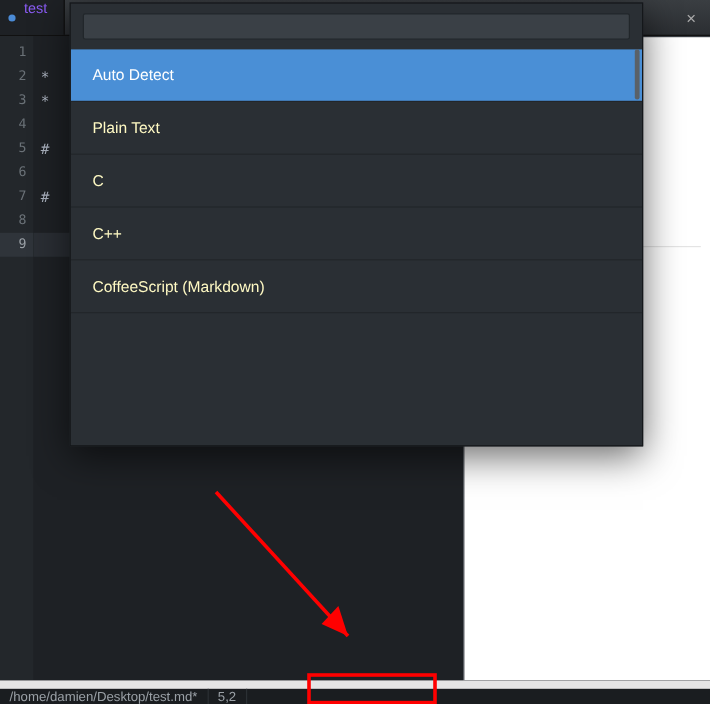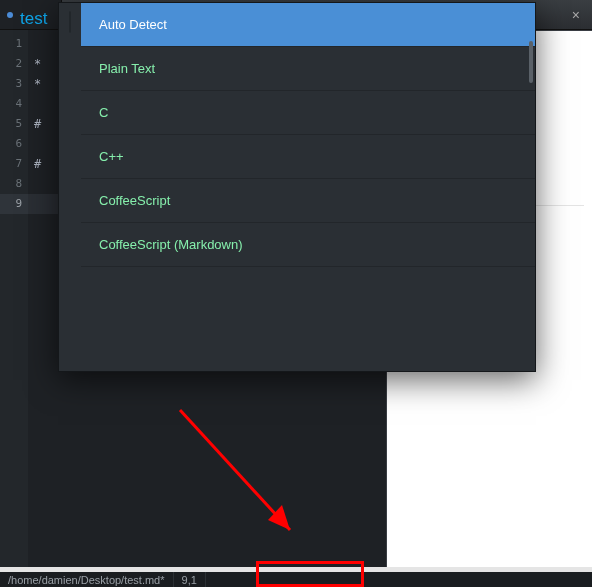--- a/index.html
+++ b/index.html
@@ -16,25 +16,25 @@
 .tab-bar {
   height: 30px;
   background: linear-gradient(#3a3e42, #2b2e32);
   border-bottom: 1px solid #111;
   display: flex;
   align-items: stretch;
   position: relative;
 }
 .tab {
   display: flex;
-  align-items: flex-end;
+  align-items: flex-start;
   padding: 0 14px 0 20px;
   background: #1e2125;
-  color: #0ea5e9;
-  font-size: 17px;
+  color: #8b5cf6;
+  font-size: 12px;
   border-right: 1px solid #111;
   position: relative;
 }
 .tab-dot {
   width: 6px; height: 6px; border-radius: 50%;
   background: #4b8bd6;
   position: absolute; left: 7px; top: 12px;
 }
 .tab-close-right {
   position: absolute; right: 4px; top: 0; height: 30px;
@@ -88,50 +88,51 @@
 .palette {
   position: absolute;
   left: 58px; top: 2px;
   width: 478px;
   height: 370px;
   background: #2a2f34;
   border: 1px solid #14171a;
   box-shadow: 0 8px 30px rgba(0,0,0,0.6);
   z-index: 50;
   display: flex;
+  flex-direction: column;
 }
 .palette-input {
   margin: 8px 10px;
   height: 22px;
   background: #3a4046;
   border: 1px solid #21262a;
   border-radius: 2px;
 }
 .palette-list { flex: 1; overflow: hidden; }
 .palette-item {
   padding: 14px 18px;
-  color: #86efac;
+  color: #fef9c3;
   font-size: 13px;
   border-bottom: 1px solid #22262a;
 }
 .palette-item.selected {
   background: #4a8fd6;
   color: #fff;
 }
 .palette-scroll {
   position: absolute;
   right: 2px; top: 38px; width: 4px; height: 42px;
   background: #5a6168; border-radius: 2px;
 }
 .statusbar {
   position: absolute;
   left: 0; right: 0; bottom: 0;
   height: 20px;
   background: #1a1d20;
-  border-top: 5px solid #e5e5e5;
+  border-top: 7px solid #e5e5e5;
   display: flex;
   align-items: center;
   font-size: 11px;
   color: #9aa0a6;
 }
 .status-seg { padding: 0 8px; height: 100%; display: flex; align-items: center; }
 .status-seg.sep { border-right: 1px solid #2b3034; }
 .highlight-box {
   position: absolute;
   left: 256px; bottom: 0;
@@ -190,29 +191,28 @@
   </div>
 </div>
 
 <div class="palette">
   <div class="palette-input"></div>
   <div class="palette-list">
     <div class="palette-item selected">Auto Detect</div>
     <div class="palette-item">Plain Text</div>
     <div class="palette-item">C</div>
     <div class="palette-item">C++</div>
-    <div class="palette-item">CoffeeScript</div>
     <div class="palette-item">CoffeeScript (Markdown)</div>
   </div>
   <div class="palette-scroll"></div>
 </div>
 
 <svg class="arrow-svg" viewBox="0 0 160 160">
   <line x1="10" y1="10" x2="120" y2="130" stroke="#ff0000" stroke-width="3"></line>
   <polygon points="120,130 98,120 112,105" fill="#ff0000"></polygon>
 </svg>
 
 <div class="highlight-box"></div>
 
 <div class="statusbar">
   <div class="status-seg sep">/home/damien/Desktop/test.md*</div>
-  <div class="status-seg sep">9,1</div>
+  <div class="status-seg sep">5,2</div>
 </div>
 
 </body></html>

